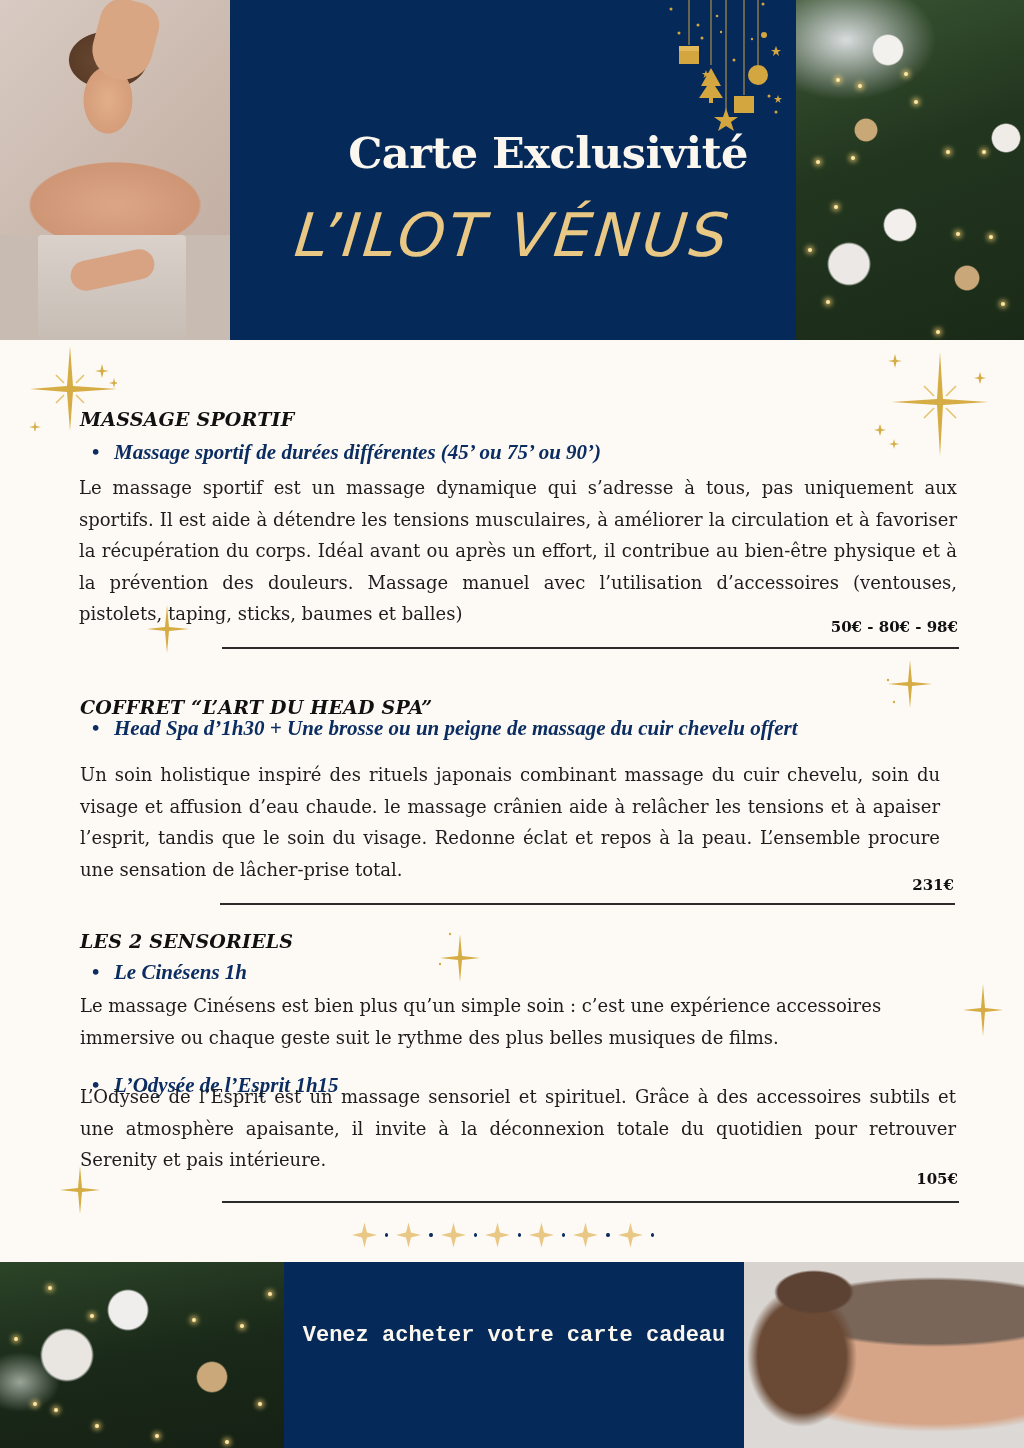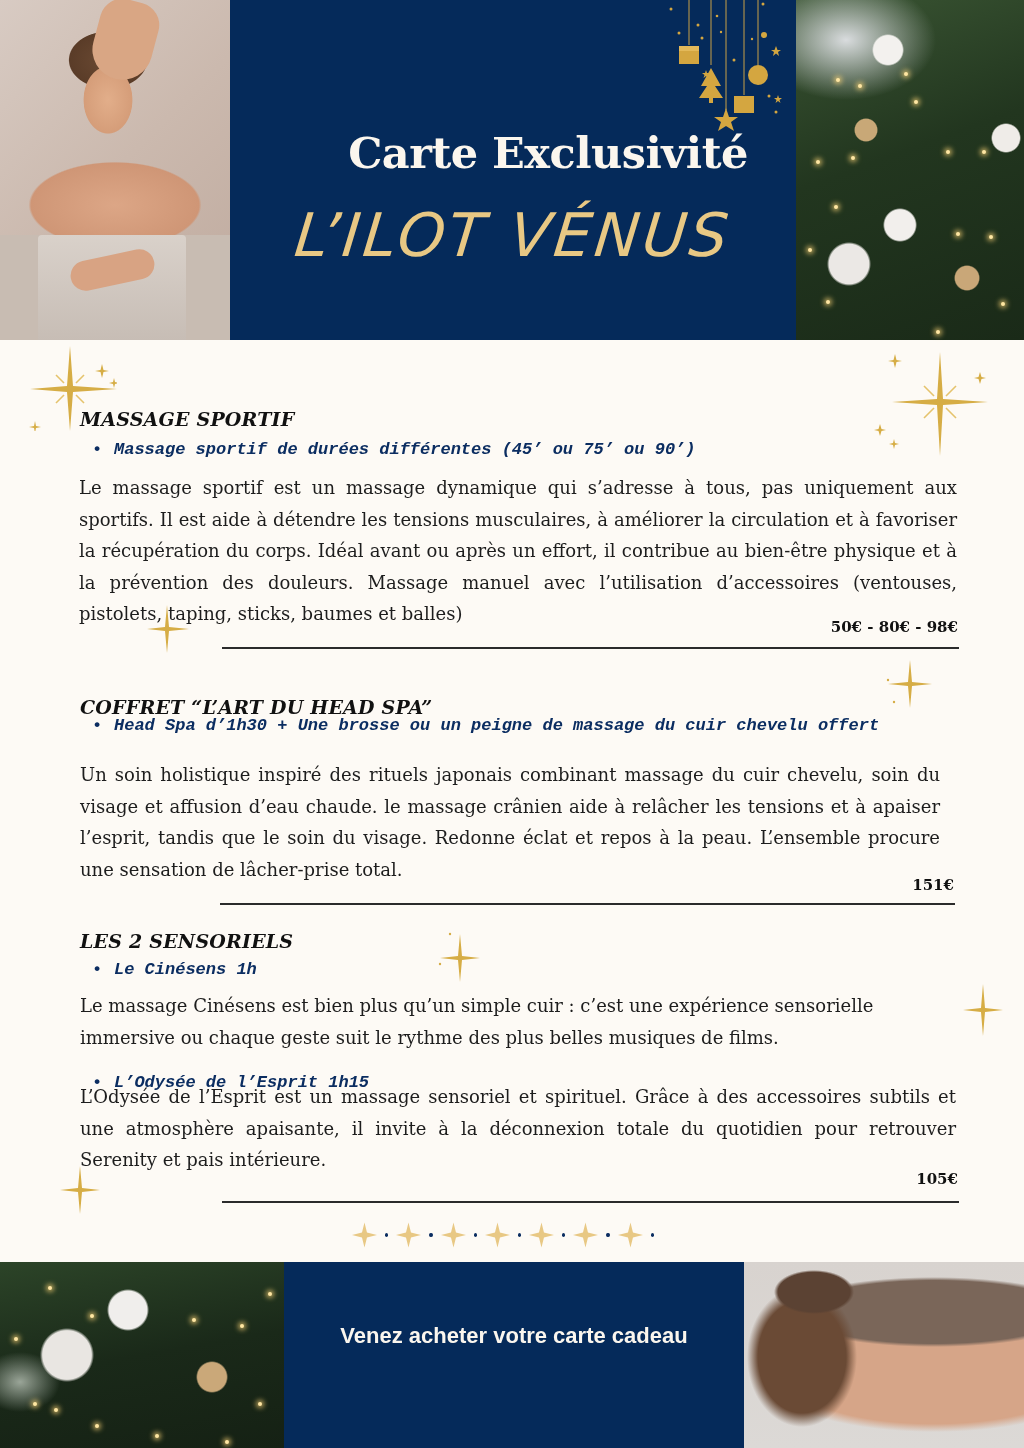--- a/index.html
+++ b/index.html
@@ -34,21 +34,21 @@
       radial-gradient(circle 13px at 171px 278px, #c9a778 0 90%, transparent 100%),
       radial-gradient(circle 12px at 70px 130px, #c8a877 0 90%, transparent 100%),
       radial-gradient(ellipse 90px 60px at 50px 40px, #d9dcde 0%, transparent 100%),
       linear-gradient(160deg, #3a5533 0%, #22361f 45%, #1a2a18 100%);
   }
   .light { position: absolute; width: 4px; height: 4px; border-radius: 50%; background: #ffe7a3; box-shadow: 0 0 5px 2px rgba(255,215,120,0.7); }
 
   
   .content { position: absolute; left: 0; top: 340px; width: 900px; height: 920px; }
   .section-title { position: absolute; font-family: "DejaVu Serif", serif; font-style: italic; font-weight: bold; font-size: 19px; color: #111; letter-spacing: 0.2px; }
-  .bullet { position: absolute; font-family: Liberation Mono, monospace; font-style: italic; font-weight: bold; font-size: 17px; color: #0b2d61; }
+  .bullet { position: absolute; font-family: Liberation Serif, serif; font-style: italic; font-weight: bold; font-size: 21px; color: #0b2d61; }
   .bullet::before { content: "•"; display: inline-block; width: 22px; font-style: normal; color: #0b2d61; }
   .para { position: absolute; font-family: "DejaVu Serif", serif; font-size: 18px; line-height: 31.5px; color: #1d1d1d; text-align: justify; }
   .price { position: absolute; font-family: "DejaVu Serif", serif; font-weight: bold; font-size: 15px; color: #111; text-align: right; }
   .rule { position: absolute; height: 2px; background: #2b2b2b; }
   .sparkle { position: absolute; }
 
   .divider { position: absolute; left: 352px; top: 880px; width: 310px; height: 30px; display: flex; align-items: center; }
   .divider .star { width: 30px; height: 30px; }
   .divider .dot { width: 4px; height: 4px; border-radius: 50%; background: #0b2d61; margin: 0 8px; }
 
@@ -56,21 +56,21 @@
   .footer { position: absolute; left: 0; top: 1262px; width: 1024px; height: 186px; }
   .footer-left { position: absolute; left: 0; top: 0; width: 284px; height: 186px;
     background:
       radial-gradient(circle 21px at 128px 48px, #f0eeec 0 90%, transparent 100%),
       radial-gradient(circle 27px at 67px 93px, #e9e6e2 0 90%, transparent 100%),
       radial-gradient(circle 16px at 212px 115px, #caa879 0 90%, transparent 100%),
       radial-gradient(ellipse 40px 30px at 20px 120px, #9aa598 0%, transparent 100%),
       linear-gradient(170deg, #2c4428 0%, #1a2919 50%, #152114 100%);
   }
   .footer-cta { position: absolute; left: 284px; top: 0; width: 460px; height: 186px; background: #052a5a; }
-  .cta-line { position: absolute; left: 0; width: 100%; text-align: center; color: #fbf6ee; font-family: Liberation Sans, sans-serif; font-weight: bold; font-size: 22px; }
+  .cta-line { position: absolute; left: 0; width: 100%; text-align: center; color: #fbf6ee; font-family: Liberation Mono, monospace; font-weight: bold; font-size: 22px; }
   .footer-right { position: absolute; left: 744px; top: 0; width: 280px; height: 186px;
     background:
       radial-gradient(ellipse 40px 22px at 70px 30px, #5b4233 0 90%, transparent 100%),
       radial-gradient(ellipse 55px 70px at 58px 95px, #6a4a35 0 80%, transparent 100%),
       radial-gradient(ellipse 150px 35px at 190px 50px, #7a6659 0 90%, transparent 100%),
       radial-gradient(ellipse 170px 55px at 190px 115px, #d6a588 0 85%, transparent 100%),
       linear-gradient(180deg, #d8d3cf 0%, #dcd9d6 100%);
   }
 </style>
 </head>
@@ -203,26 +203,26 @@
 
   <div class="section-title" style="left:80px;top:68px">MASSAGE SPORTIF</div>
   <div class="bullet" style="left:92px;top:100px">Massage sportif de durées différentes  (45’ ou 75’ ou 90’)</div>
   <div class="para" style="left:79px;top:132px;width:878px">Le massage sportif est un massage dynamique qui s’adresse à tous, pas uniquement aux sportifs. Il est aide à détendre les tensions musculaires, à améliorer la circulation et à favoriser la récupération du corps. Idéal avant ou après un effort, il contribue au bien-être physique et à la prévention des douleurs. Massage manuel avec l’utilisation d’accessoires (ventouses, pistolets, taping, sticks, baumes et balles)</div>
   <div class="price" style="left:700px;top:278px;width:258px">50€ - 80€ - 98€</div>
   <div class="rule" style="left:222px;top:307px;width:737px"></div>
 
   <div class="section-title" style="left:80px;top:356px">COFFRET “L’ART DU HEAD SPA”</div>
   <div class="bullet" style="left:92px;top:376px">Head Spa d’1h30 + Une brosse ou un peigne de massage du cuir chevelu offert</div>
   <div class="para" style="left:80px;top:419px;width:860px">Un soin holistique inspiré des rituels japonais combinant massage du cuir chevelu, soin du visage et affusion d’eau chaude. le massage crânien aide à relâcher les tensions et à apaiser l’esprit, tandis que le soin du visage. Redonne éclat et repos à la peau. L’ensemble procure une sensation de lâcher-prise total.</div>
-  <div class="price" style="left:800px;top:536px;width:154px">151€</div>
+  <div class="price" style="left:800px;top:536px;width:154px">231€</div>
   <div class="rule" style="left:220px;top:563px;width:735px"></div>
 
   <div class="section-title" style="left:80px;top:590px">LES 2 SENSORIELS</div>
   <div class="bullet" style="left:92px;top:620px">Le Cinésens 1h</div>
-  <div class="para" style="left:80px;top:650px;width:880px;text-align:left">Le massage Cinésens est bien plus qu’un simple cuir : c’est une expérience sensorielle immersive ou chaque geste suit le rythme des plus belles musiques de films.</div>
+  <div class="para" style="left:80px;top:650px;width:880px;text-align:left">Le massage Cinésens est bien plus qu’un simple soin : c’est une expérience accessoires immersive ou chaque geste suit le rythme des plus belles musiques de films.</div>
   <div class="bullet" style="left:92px;top:733px">L’Odysée de l’Esprit 1h15</div>
   <div class="para" style="left:80px;top:741px;width:876px">L’Odysée de l’Esprit est un massage sensoriel et spirituel. Grâce à des accessoires subtils et une atmosphère apaisante, il invite à la déconnexion totale du quotidien pour retrouver Serenity et pais intérieure.</div>
   <div class="price" style="left:800px;top:830px;width:158px">105€</div>
   <div class="rule" style="left:222px;top:861px;width:737px"></div>
 
   <div class="divider">
     <svg class="star" viewBox="0 0 30 30">
         <polygon fill="#e8c884" points="15,0 18,12 30,15 18,18 15,30 12,18 0,15 12,12"></polygon>
       </svg>
     <span class="dot"></span>

